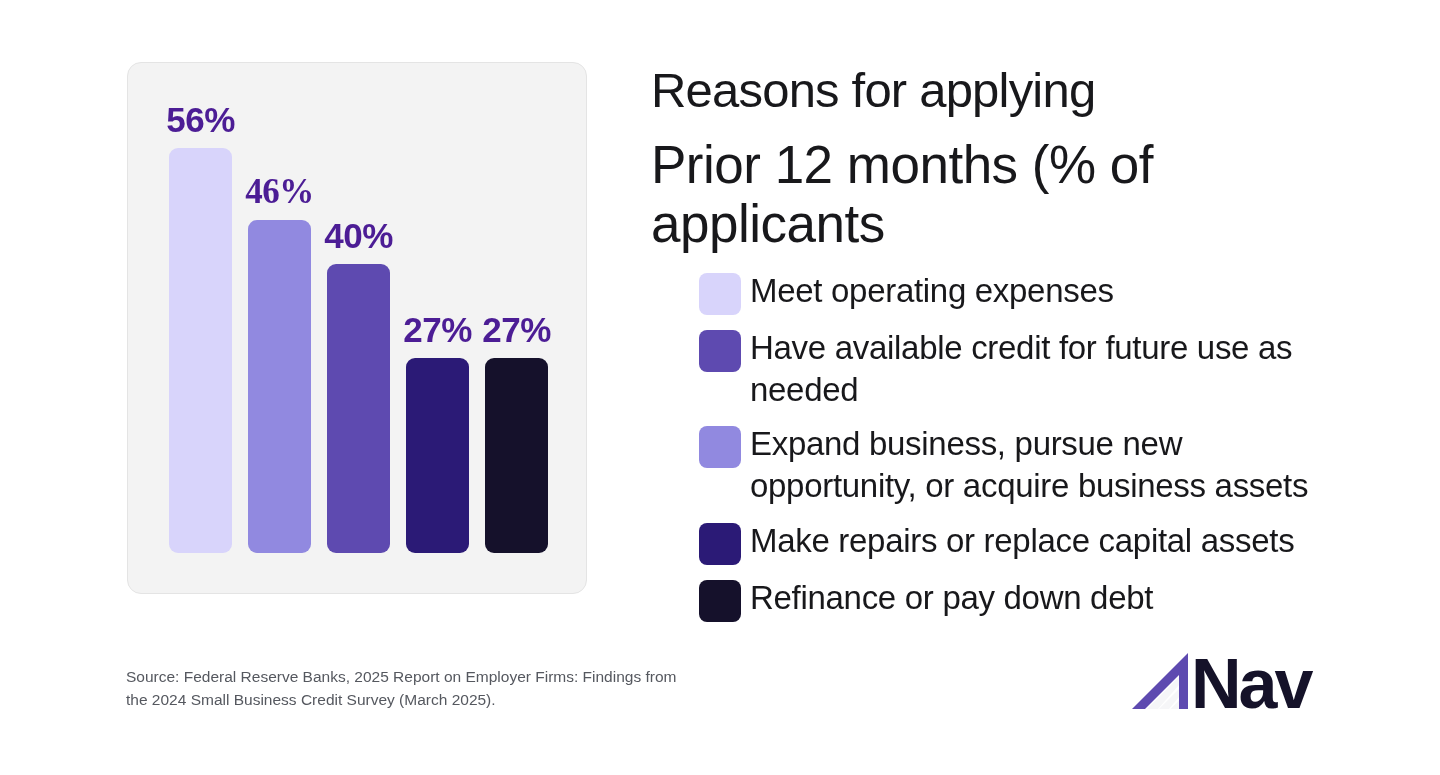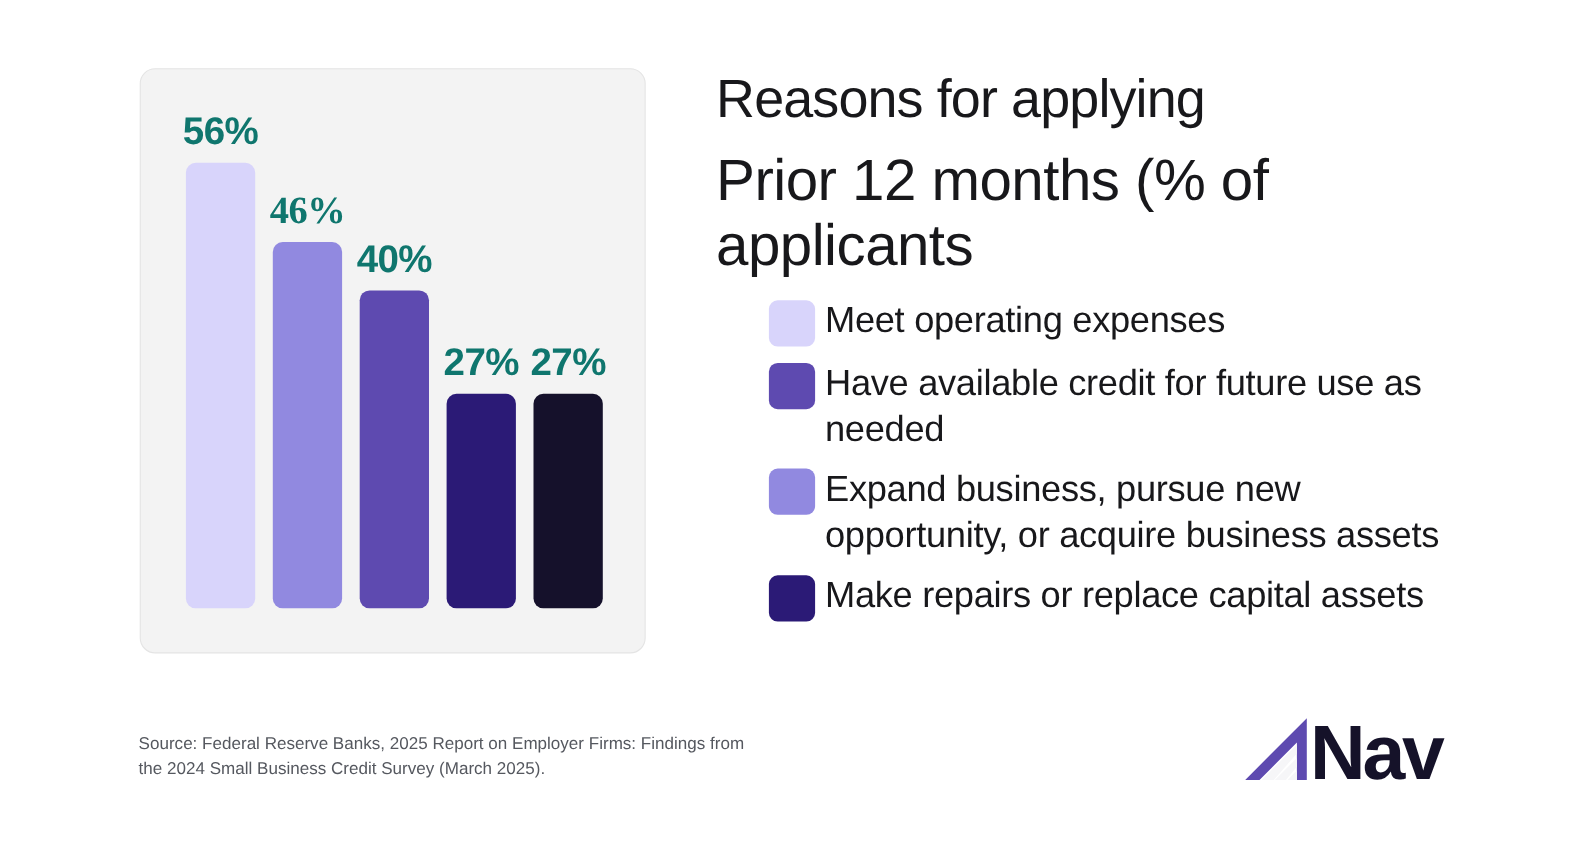--- a/index.html
+++ b/index.html
@@ -42,21 +42,21 @@
     width: 63px;
     display: flex;
     flex-direction: column;
     align-items: center;
     justify-content: flex-end;
   }
 
   .bar-value {
     font-size: 35px;
     font-weight: bold;
-    color: #0f766e;
+    color: #4c1d95;
     letter-spacing: -0.5px;
     line-height: 1;
     margin-bottom: 11px;
     white-space: nowrap;
   }
 
   .bar-rect {
     width: 63px;
     border-radius: 9px;
   }
@@ -178,20 +178,24 @@
         <span class="legend-swatch" style="background: rgb(94, 74, 176);"></span>
         <span class="legend-label">Have available credit for future use as needed</span>
       </div>
       <div class="legend-item">
         <span class="legend-swatch" style="background: rgb(145, 137, 224);"></span>
         <span class="legend-label">Expand business, pursue new opportunity, or acquire business assets</span>
       </div>
       <div class="legend-item">
         <span class="legend-swatch" style="background: rgb(43, 26, 118);"></span>
         <span class="legend-label">Make repairs or replace capital assets</span>
+      </div>
+      <div class="legend-item">
+        <span class="legend-swatch" style="background: rgb(21, 17, 43);"></span>
+        <span class="legend-label">Refinance or pay down debt</span>
       </div>
     </div>
 </div>
 
 <div id="source-note">Source: Federal Reserve Banks, 2025 Report on Employer Firms: Findings from the 2024 Small Business Credit Survey (March 2025).</div>
 
 <div id="nav-logo">
   <svg width="184" height="66" viewBox="0 0 184 66">
     <g>
       <path d="M1 60 L57 4 L57 60 L48 60 L48 26 L14 60 Z" fill="#5E4AB0"></path>

